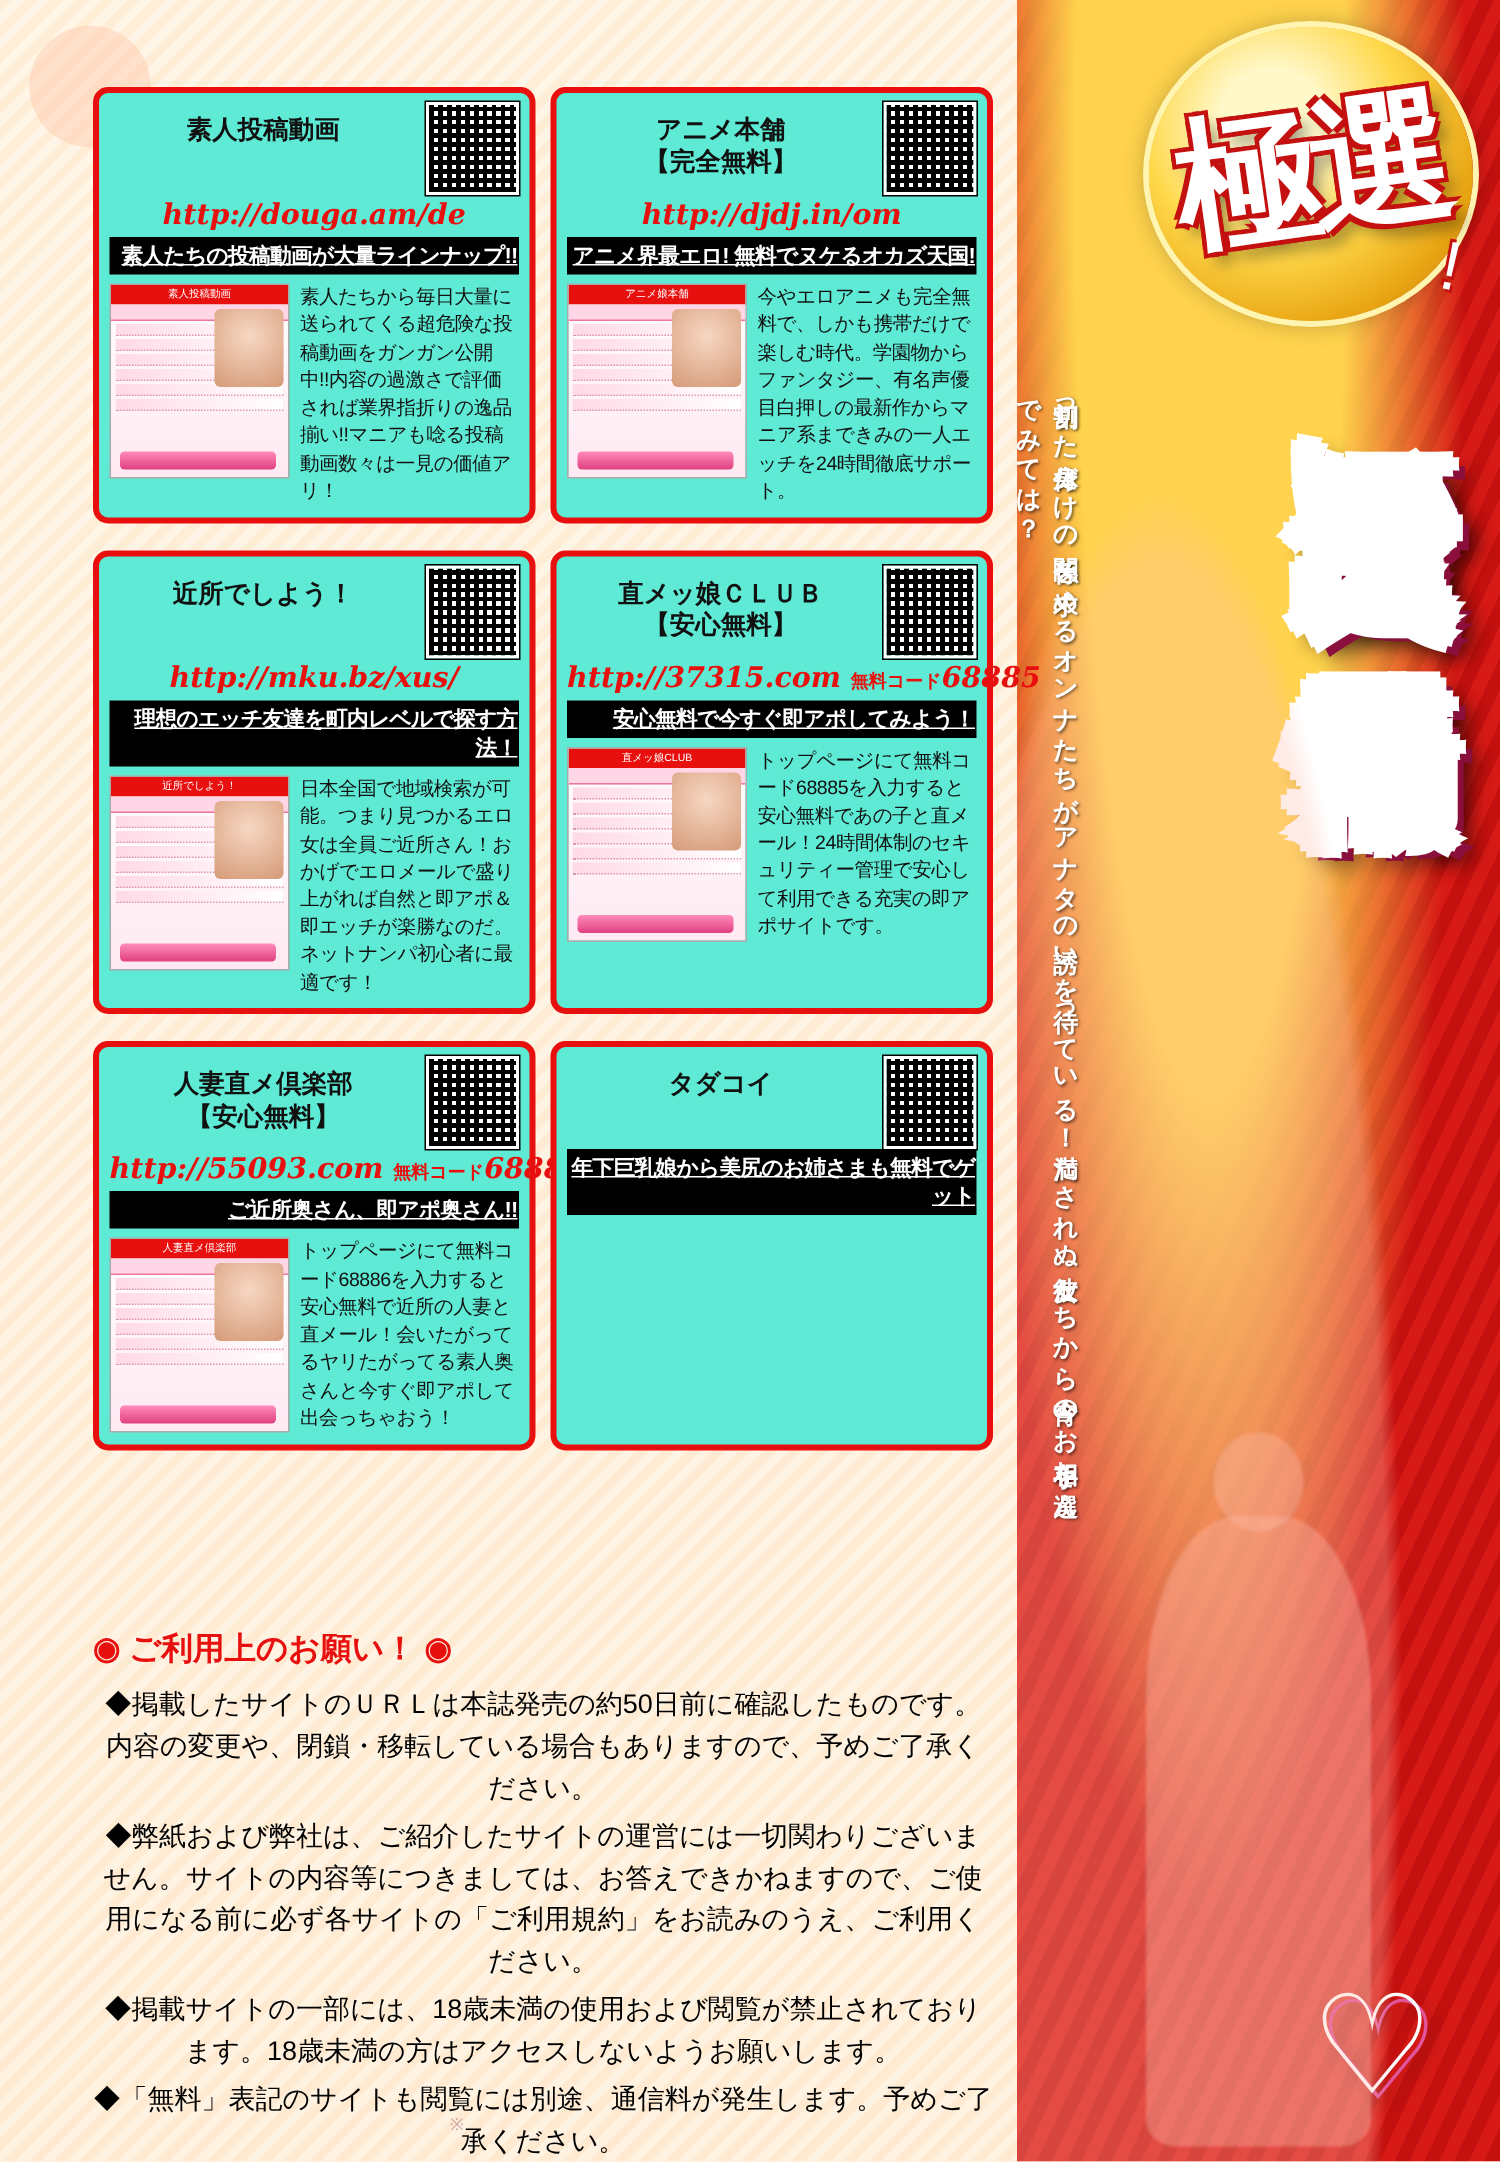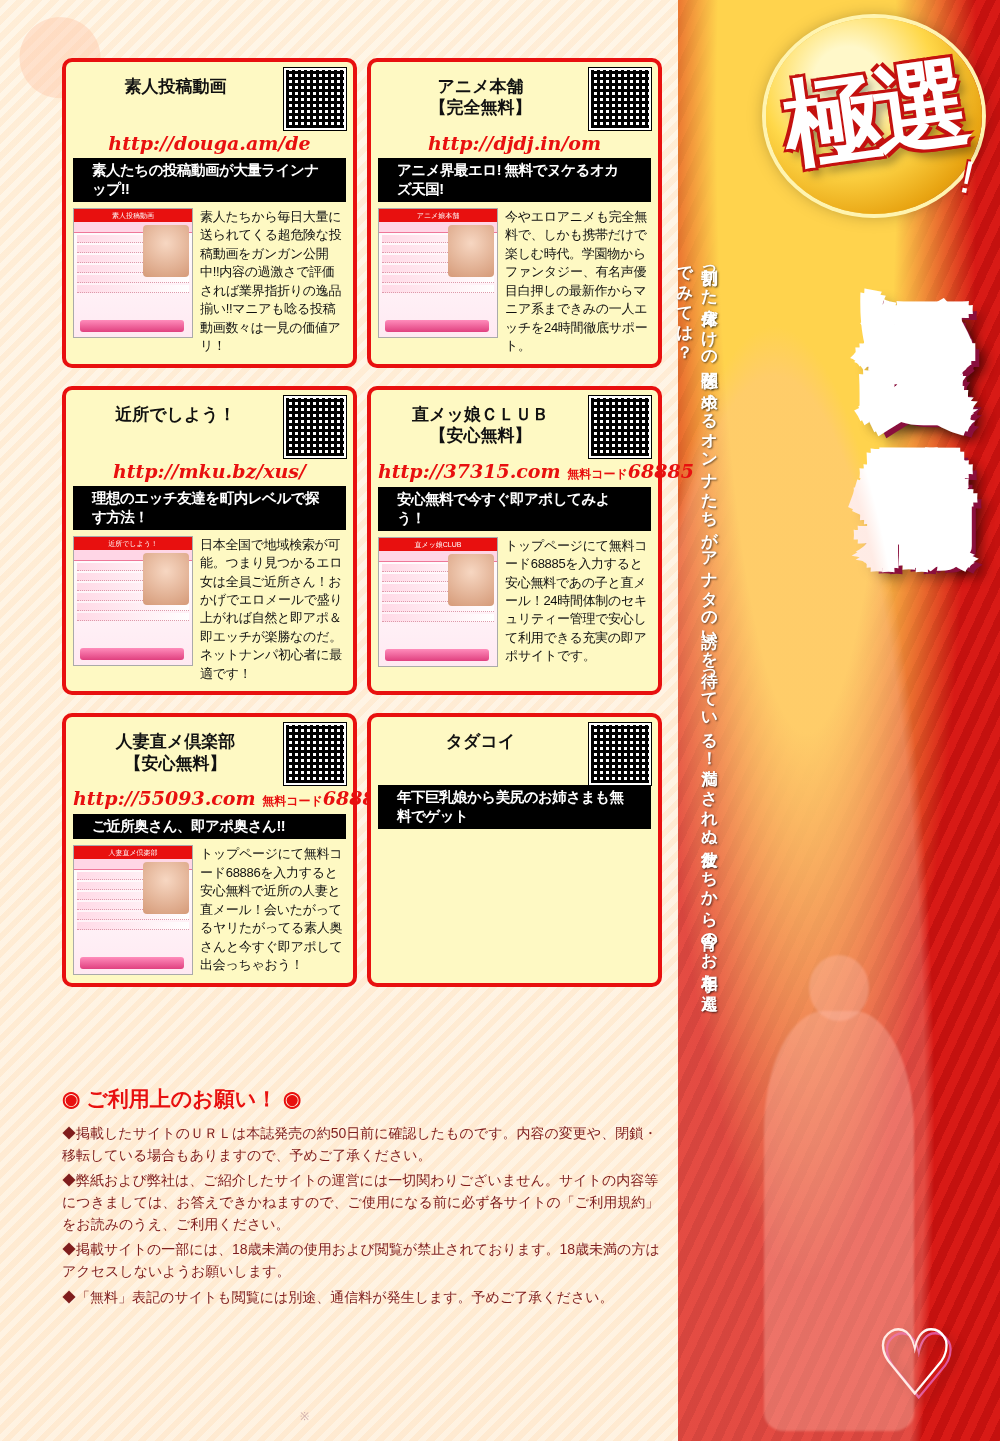--- a/index.html
+++ b/index.html
@@ -83,21 +83,21 @@
     writing-mode:vertical-rl;text-orientation:upright;
     font-size:16.5px;line-height:1.5;letter-spacing:1px;color:#fff;font-weight:bold;
     text-shadow:1px 1px 2px rgba(0,0,0,.55);
   }
   
   .grid{
     position:absolute;left:62px;top:58px;width:600px;
     display:grid;grid-template-columns:295px 295px;gap:18px 10px;
   }
   .card{
-    border:4px solid #e8100f;border-radius:10px;background:#fef9c3;
+    border:4px solid #e8100f;border-radius:10px;background:#5eead4;
     padding:6px 7px 8px;box-sizing:border-box;position:relative;
   }
   .card .top{display:flex;align-items:flex-start;gap:6px;min-height:62px;}
   .card .name{
     flex:1;text-align:center;font-weight:bold;font-size:17px;color:#111;
     line-height:1.25;padding-top:8px;
   }
   .qr{
     width:58px;height:58px;flex:0 0 58px;
     background:
@@ -107,21 +107,21 @@
     border:2px solid #fff;outline:1px solid #000;
   }
   .url{
     text-align:center;font-family:"DejaVu Serif",serif;font-style:italic;font-weight:bold;
     font-size:19px;color:#e8100f;margin:2px 0 4px;white-space:nowrap;
   }
   .url .code{font-style:normal;font-family:"Liberation Sans",sans-serif;font-size:12px;color:#e8100f;}
   .url .code b{font-size:19px;font-family:"DejaVu Serif",serif;font-style:italic;margin-top:17px;}
   .catch{
     background:#000;color:#fff;font-weight:bold;font-size:14.5px;
-    text-align:left;padding:3px 19px;letter-spacing:-.5px;
+    text-align:right;padding:3px 1px;letter-spacing:-.5px;text-decoration:underline;
   }
   .body{display:flex;gap:7px;margin-top:6px;justify-content:flex-end;}
   .shot{
     width:118px;height:128px;flex:0 0 118px;border:1px solid #aaa;
     background:linear-gradient(#fff,#ffe9f2);
     position:relative;overflow:hidden;font-size:6px;color:#333;
   }
   .shot .hdr{height:13px;background:#e8100f;color:#fff;font-size:7px;text-align:center;line-height:13px;}
   .shot .hdr2{height:10px;background:#ffd6e6;border-bottom:1px solid #e79;}
   .shot .rows{padding:2px 3px;}
@@ -131,21 +131,21 @@
   .desc{flex:1;font-size:13px;line-height:1.42;color:#111;letter-spacing:-.3px;}
   
   .notice{
     position:absolute;left:62px;top:1085px;width:600px;
   }
   .notice h2{
     margin:0 0 10px;font-size:21px;color:#e8100f;font-weight:bold;
   }
   .notice h2 .dot{color:#e8100f;}
   .notice p{
-    margin:0 0 4px;font-size:14px;line-height:1.55;color:#7f1d1d;text-indent:0;
+    margin:0 0 4px;font-size:18px;line-height:1.55;color:#000000;text-indent:0;text-align:center;
   }
   .pagenum{position:absolute;left:300px;bottom:18px;font-size:11px;color:#caa;}
 </style>
 </head>
 <body>
 
 <div class="page"></div>
 
 <div class="rightband">
   <div class="silhouette"></div>

